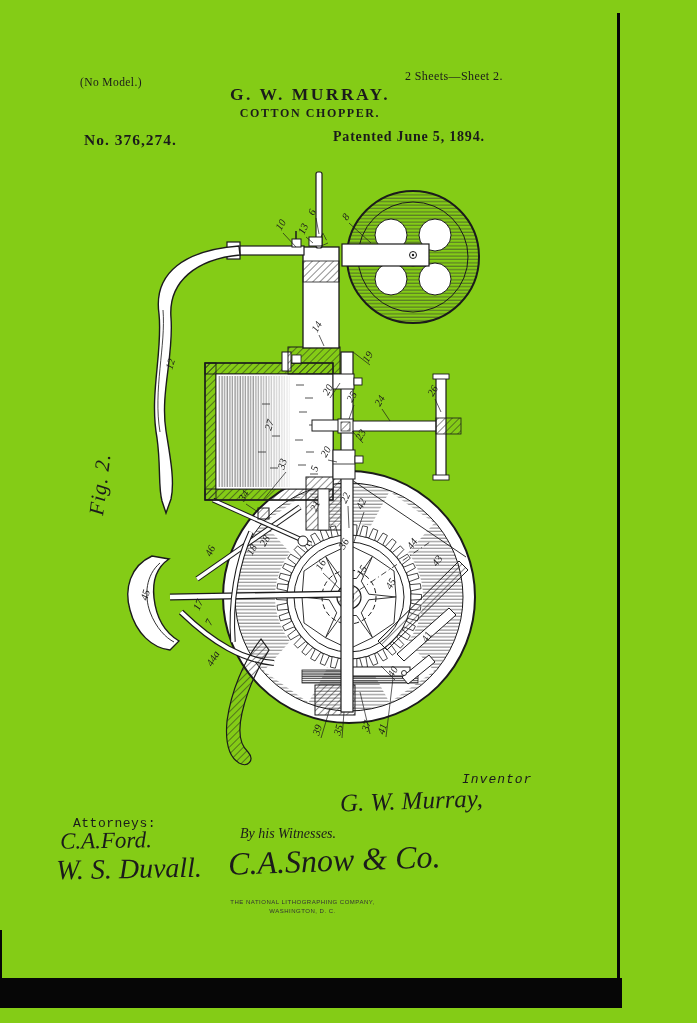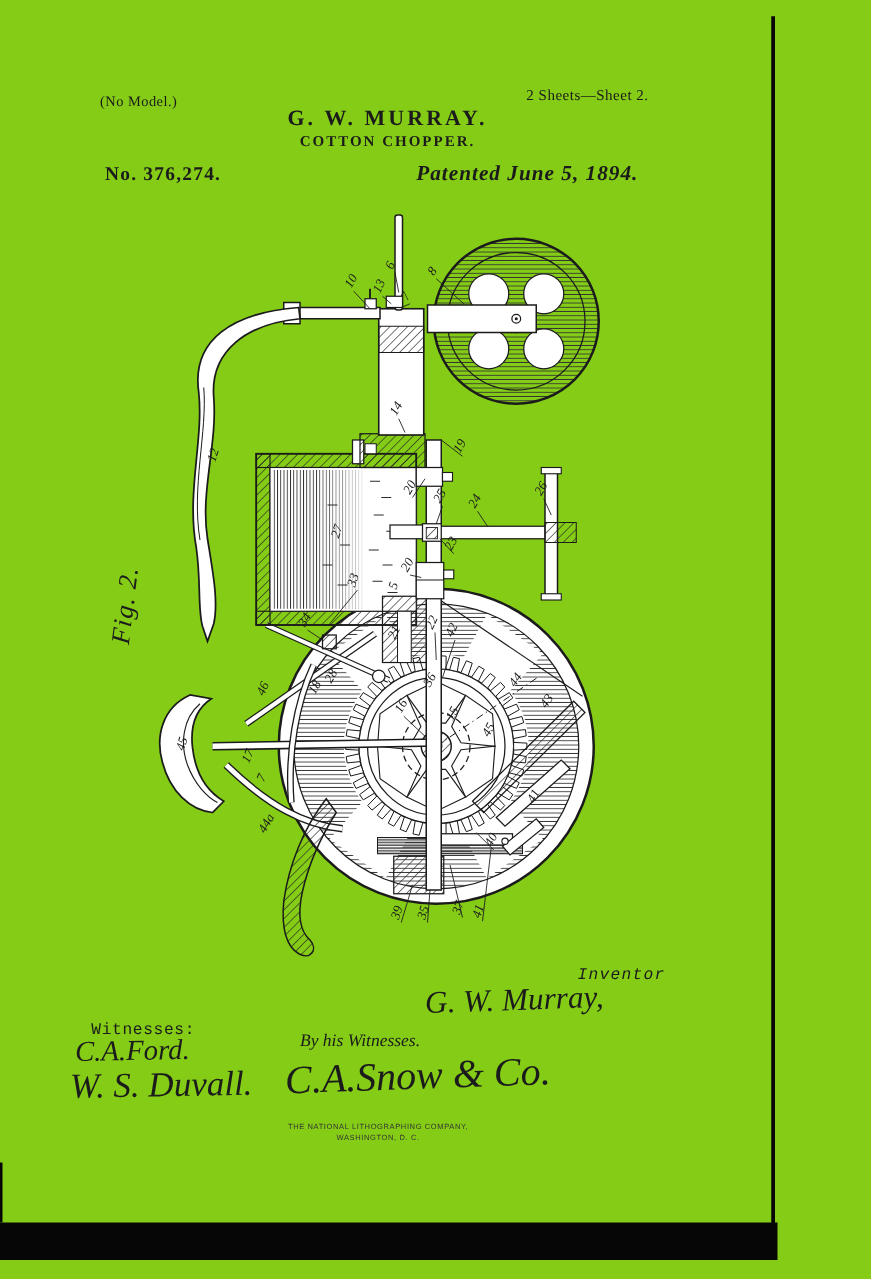--- a/index.html
+++ b/index.html
@@ -3,41 +3,41 @@
 <meta charset="utf-8">
 <style>
   html,body{margin:0;padding:0;background:#e8e8e8;}
   .page{position:relative;width:697px;height:1023px;background:#84cc16;overflow:hidden;
         font-family:"Liberation Serif",serif;color:#1b1b1b;}
   .abs{position:absolute;white-space:nowrap;}
   .hdr-small{font-size:11.5px;letter-spacing:.4px;}
   .hdr-name{font-size:17.5px;font-weight:bold;letter-spacing:2.5px;}
   .hdr-title{font-size:12px;font-weight:bold;letter-spacing:1.6px;}
   .hdr-num{font-size:15.5px;font-weight:bold;letter-spacing:1px;}
-  .hdr-date{font-size:17px;font-weight:bold;letter-spacing:.8px;font-style:italic;}
+  .hdr-date{font-size:14px;font-weight:bold;letter-spacing:.8px;}
   .center-col{left:150px;width:320px;text-align:center;}
   .script{font-style:italic;font-family:"Liberation Serif",serif;}
   .sig-big{font-size:25px;transform:rotate(-2deg);}
   .sig-w1{font-size:23px;transform:rotate(-1deg);}
   .sig-w2{font-size:28px;transform:rotate(-1deg);}
   .sig-att{font-size:32px;transform:rotate(-2deg);}
   .caption{font-size:13px;font-style:italic;letter-spacing:.5px;font-family:Liberation Mono, monospace;}
   .printer{left:175px;top:898px;width:255px;text-align:center;
            font-family:"Liberation Sans",sans-serif;font-size:6px;letter-spacing:.5px;color:#333;line-height:9px;}
   .black-bar{position:absolute;background:#060606;}
   svg text.refnum{font-family:"Liberation Serif",serif;font-style:italic;font-size:10.5px;fill:#1b1b1b;}
   svg text.figlab{font-family:"Liberation Serif",serif;font-style:italic;font-size:21px;fill:#1b1b1b;letter-spacing:1px;}
 </style>
 </head>
 <body>
 
 <div class="page">
 
   <div class="abs hdr-small" style="left:80px;top:76px;">(No Model.)</div>
-  <div class="abs hdr-small" style="left:405px;top:69px;width:130px;text-align:center;font-size:12px;">2 Sheets—Sheet 2.</div>
+  <div class="abs hdr-small" style="left:405px;top:69px;width:130px;text-align:left;font-size:12px;">2 Sheets—Sheet 2.</div>
   <div class="abs hdr-name center-col" style="top:84px;">G. W. MURRAY.</div>
   <div class="abs hdr-title center-col" style="top:106px;">COTTON CHOPPER.</div>
   <div class="abs hdr-num" style="left:84px;top:131px;">No. 376,274.</div>
   <div class="abs hdr-date" style="left:333px;top:129px;">Patented June 5, 1894.</div>
 
   <svg id="drawing" width="697" height="1023" viewBox="0 0 697 1023" style="position:absolute;left:0;top:0;">
     <defs>
       <pattern id="hd" width="5" height="5" patternUnits="userSpaceOnUse" patternTransform="rotate(45)">
         <line x1="0" y1="0" x2="0" y2="5" stroke="#222" stroke-width="1"></line>
       </pattern>
@@ -292,21 +292,21 @@
         <text class="refnum" transform="translate(393,678) rotate(-60)">40</text>
         <text class="refnum" transform="translate(319,736) rotate(-72)">39</text>
         <text class="refnum" transform="translate(340,736) rotate(-72)">35</text>
         <text class="refnum" transform="translate(368,732) rotate(-72)">37</text>
         <text class="refnum" transform="translate(384,735) rotate(-72)">41</text>
       </g>
   </svg>
 
   <div class="abs caption" style="left:462px;top:772px;letter-spacing:1px;">Inventor</div>
   <div class="abs script sig-big" style="left:340px;top:787px;">G. W. Murray,</div>
-  <div class="abs caption" style="left:73px;top:816px;font-style:normal;">Witnesses:</div>
+  <div class="abs caption" style="left:73px;top:816px;font-style:normal;">Attorneys:</div>
   <div class="abs script sig-w1" style="left:60px;top:828px;">C.A.Ford.</div>
   <div class="abs script sig-w2" style="left:56px;top:853px;">W. S. Duvall.</div>
   <div class="abs script" style="left:240px;top:826px;font-size:14px;">By his Witnesses.</div>
   <div class="abs script sig-att" style="left:228px;top:842px;">C.A.Snow &amp; Co.</div>
 
   <div class="abs printer">
     <div>THE NATIONAL LITHOGRAPHING COMPANY,</div>
     <div>WASHINGTON, D. C.</div>
   </div>
 

